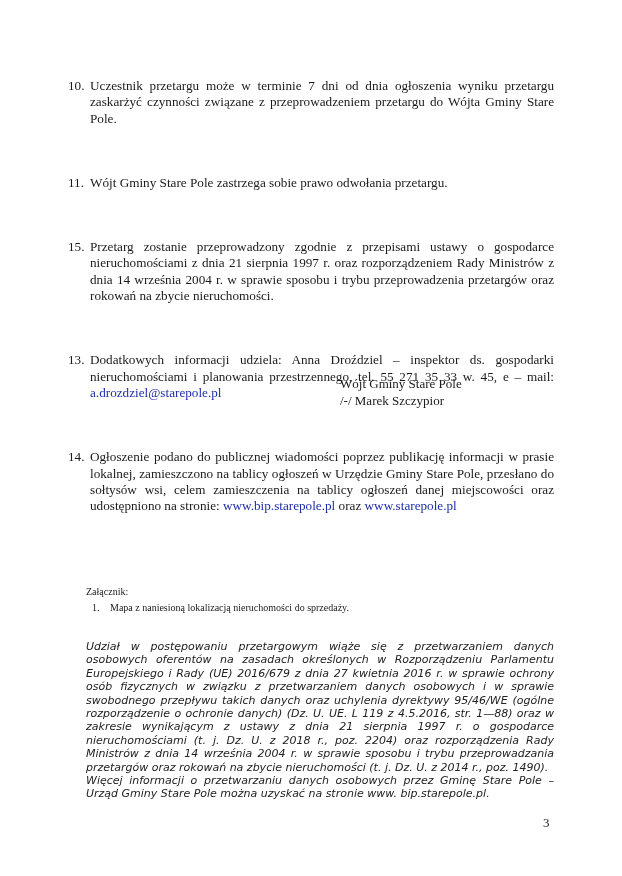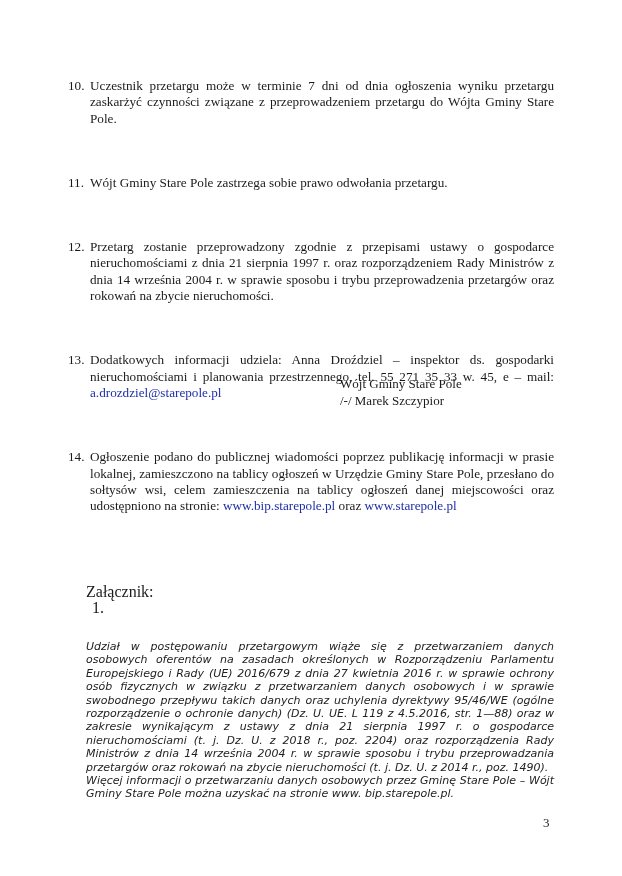--- a/index.html
+++ b/index.html
@@ -9,21 +9,21 @@
 
   .list { position: absolute; left: 68px; top: 30px; width: 486px; margin: 0; padding: 0; list-style: none;
           font-size: 13.2px; line-height: 16.3px; }
   .list li { position: relative; padding-left: 22px; text-align: justify; }
   .list .num { position: absolute; left: 0; top: 0; }
   .list .txt { display: block; margin-top: 48px; }
   a.link { color: #1f2ea8; }
 
   .signature { position: absolute; left: 340px; top: 376px; font-size: 13px; line-height: 16.5px; }
 
-  .attachment { position: absolute; left: 86px; top: 584px; font-size: 16px; line-height: 16px; }
+  .attachment { position: absolute; left: 86px; top: 584px; font-size: 10px; line-height: 16px; }
   .attachment .item { padding-left: 24px; position: relative; }
   .attachment .item .num { position: absolute; left: 6px; }
 
   .footnote { position: absolute; left: 86px; top: 640px; width: 468px;
               font-family: "DejaVu Sans", "Liberation Sans", sans-serif; font-style: italic;
               font-size: 11px; line-height: 13.4px; text-align: justify; color: #222; }
   .footnote p { margin: 0; }
 
   .page-number { position: absolute; left: 543px; top: 815px; font-size: 13px; }
 </style>
@@ -35,21 +35,21 @@
   <ol class="list">
     <li>
       <span class="num">10.</span>
       <span class="txt">Uczestnik przetargu może w terminie 7 dni od dnia ogłoszenia wyniku przetargu zaskarżyć czynności związane z przeprowadzeniem przetargu do Wójta Gminy Stare Pole.</span>
     </li>
     <li>
       <span class="num">11.</span>
       <span class="txt">Wójt Gminy Stare Pole zastrzega sobie prawo odwołania przetargu.</span>
     </li>
     <li>
-      <span class="num">12.</span>
+      <span class="num">15.</span>
       <span class="txt">Przetarg zostanie przeprowadzony zgodnie z przepisami ustawy o gospodarce nieruchomościami z dnia 21 sierpnia 1997 r. oraz rozporządzeniem Rady Ministrów z dnia 14 września 2004 r. w sprawie sposobu i trybu przeprowadzenia przetargów oraz rokowań na zbycie nieruchomości.</span>
     </li>
     <li>
       <span class="num">13.</span>
       <span class="txt"><span>Dodatkowych informacji udziela: Anna Droździel – inspektor ds. gospodarki nieruchomościami i planowania przestrzennego, tel. 55 271 35 33 w. 45, e – mail: </span><a class="link">a.drozdziel@starepole.pl</a></span>
     </li>
     <li>
       <span class="num">14.</span>
       <span class="txt"><span>Ogłoszenie podano do publicznej wiadomości poprzez publikację informacji w prasie lokalnej, zamieszczono na tablicy ogłoszeń w Urzędzie Gminy Stare Pole, przesłano do sołtysów wsi, celem zamieszczenia na tablicy ogłoszeń danej miejscowości oraz udostępniono na stronie: </span><a class="link">www.bip.starepole.pl</a><span> oraz </span><a class="link">www.starepole.pl</a></span>
     </li>
@@ -57,22 +57,23 @@
 
   <div class="signature">
     <div>Wójt Gminy Stare Pole</div>
     <div>/-/ Marek Szczypior</div>
   </div>
 
   <div class="attachment">
     <div>Załącznik:</div>
     <div class="item">
       <span class="num">1.</span>
+      <span>Mapa z naniesioną lokalizacją nieruchomości do sprzedaży.</span>
     </div>
   </div>
 
   <div class="footnote">
     <p>Udział w postępowaniu przetargowym wiąże się z przetwarzaniem danych osobowych oferentów na zasadach określonych w Rozporządzeniu Parlamentu Europejskiego i Rady (UE) 2016/679 z dnia 27 kwietnia 2016 r. w sprawie ochrony osób fizycznych w związku z przetwarzaniem danych osobowych i w sprawie swobodnego przepływu takich danych oraz uchylenia dyrektywy 95/46/WE (ogólne rozporządzenie o ochronie danych) (Dz. U. UE. L 119 z 4.5.2016, str. 1—88) oraz w zakresie wynikającym z ustawy z dnia 21 sierpnia 1997 r. o gospodarce nieruchomościami (t. j. Dz. U. z 2018 r., poz. 2204) oraz rozporządzenia Rady Ministrów z dnia 14 września 2004 r. w sprawie sposobu i trybu przeprowadzania przetargów oraz rokowań na zbycie nieruchomości (t. j. Dz. U. z 2014 r., poz. 1490).</p>
-    <p>Więcej informacji o przetwarzaniu danych osobowych przez Gminę Stare Pole – Wójt Gminy Stare Pole można uzyskać na stronie www. bip.starepole.pl.</p>
+    <p>Więcej informacji o przetwarzaniu danych osobowych przez Gminę Stare Pole – Urząd Gminy Stare Pole można uzyskać na stronie www. bip.starepole.pl.</p>
   </div>
 
   <div class="page-number">3</div>
 </div>
 
 </body></html>

